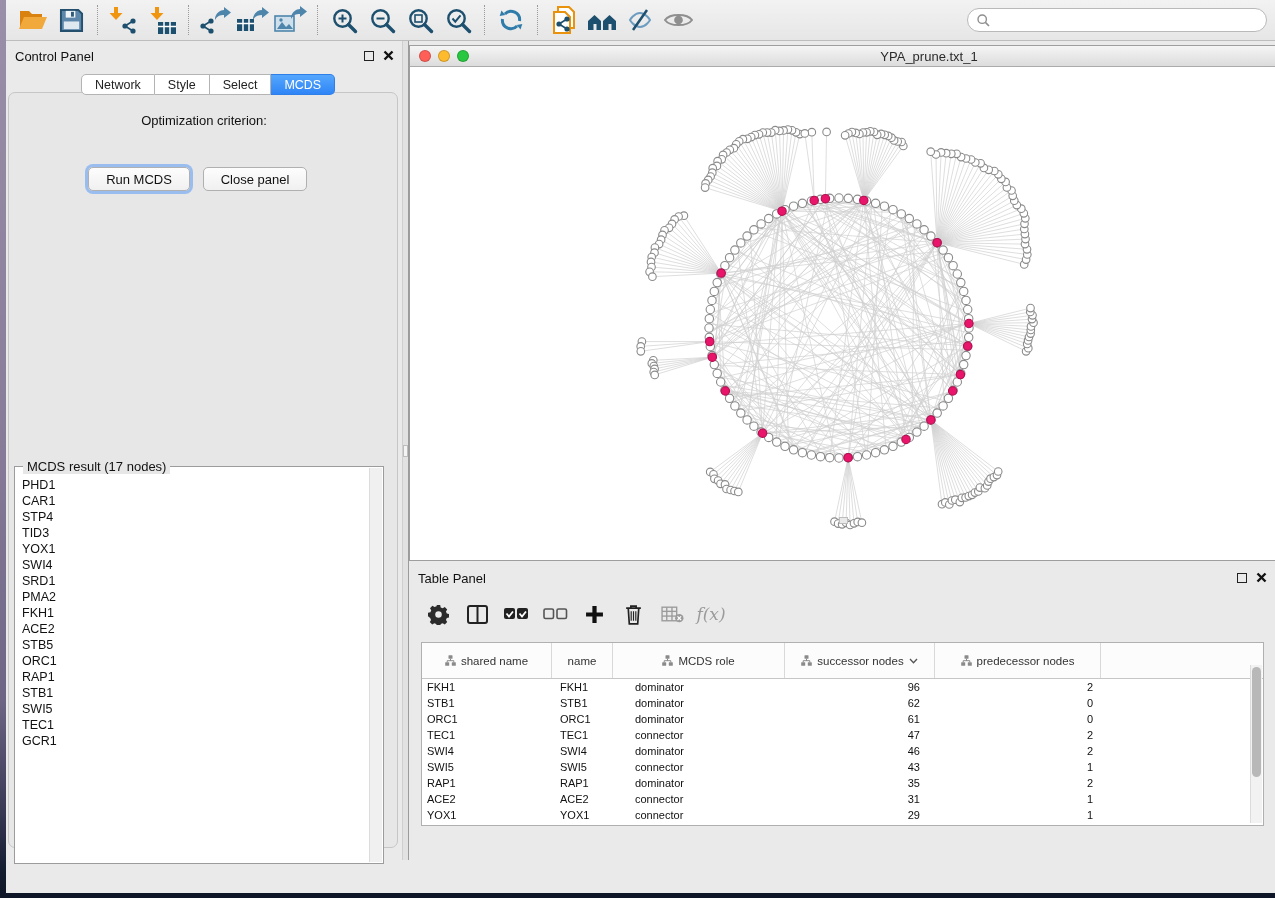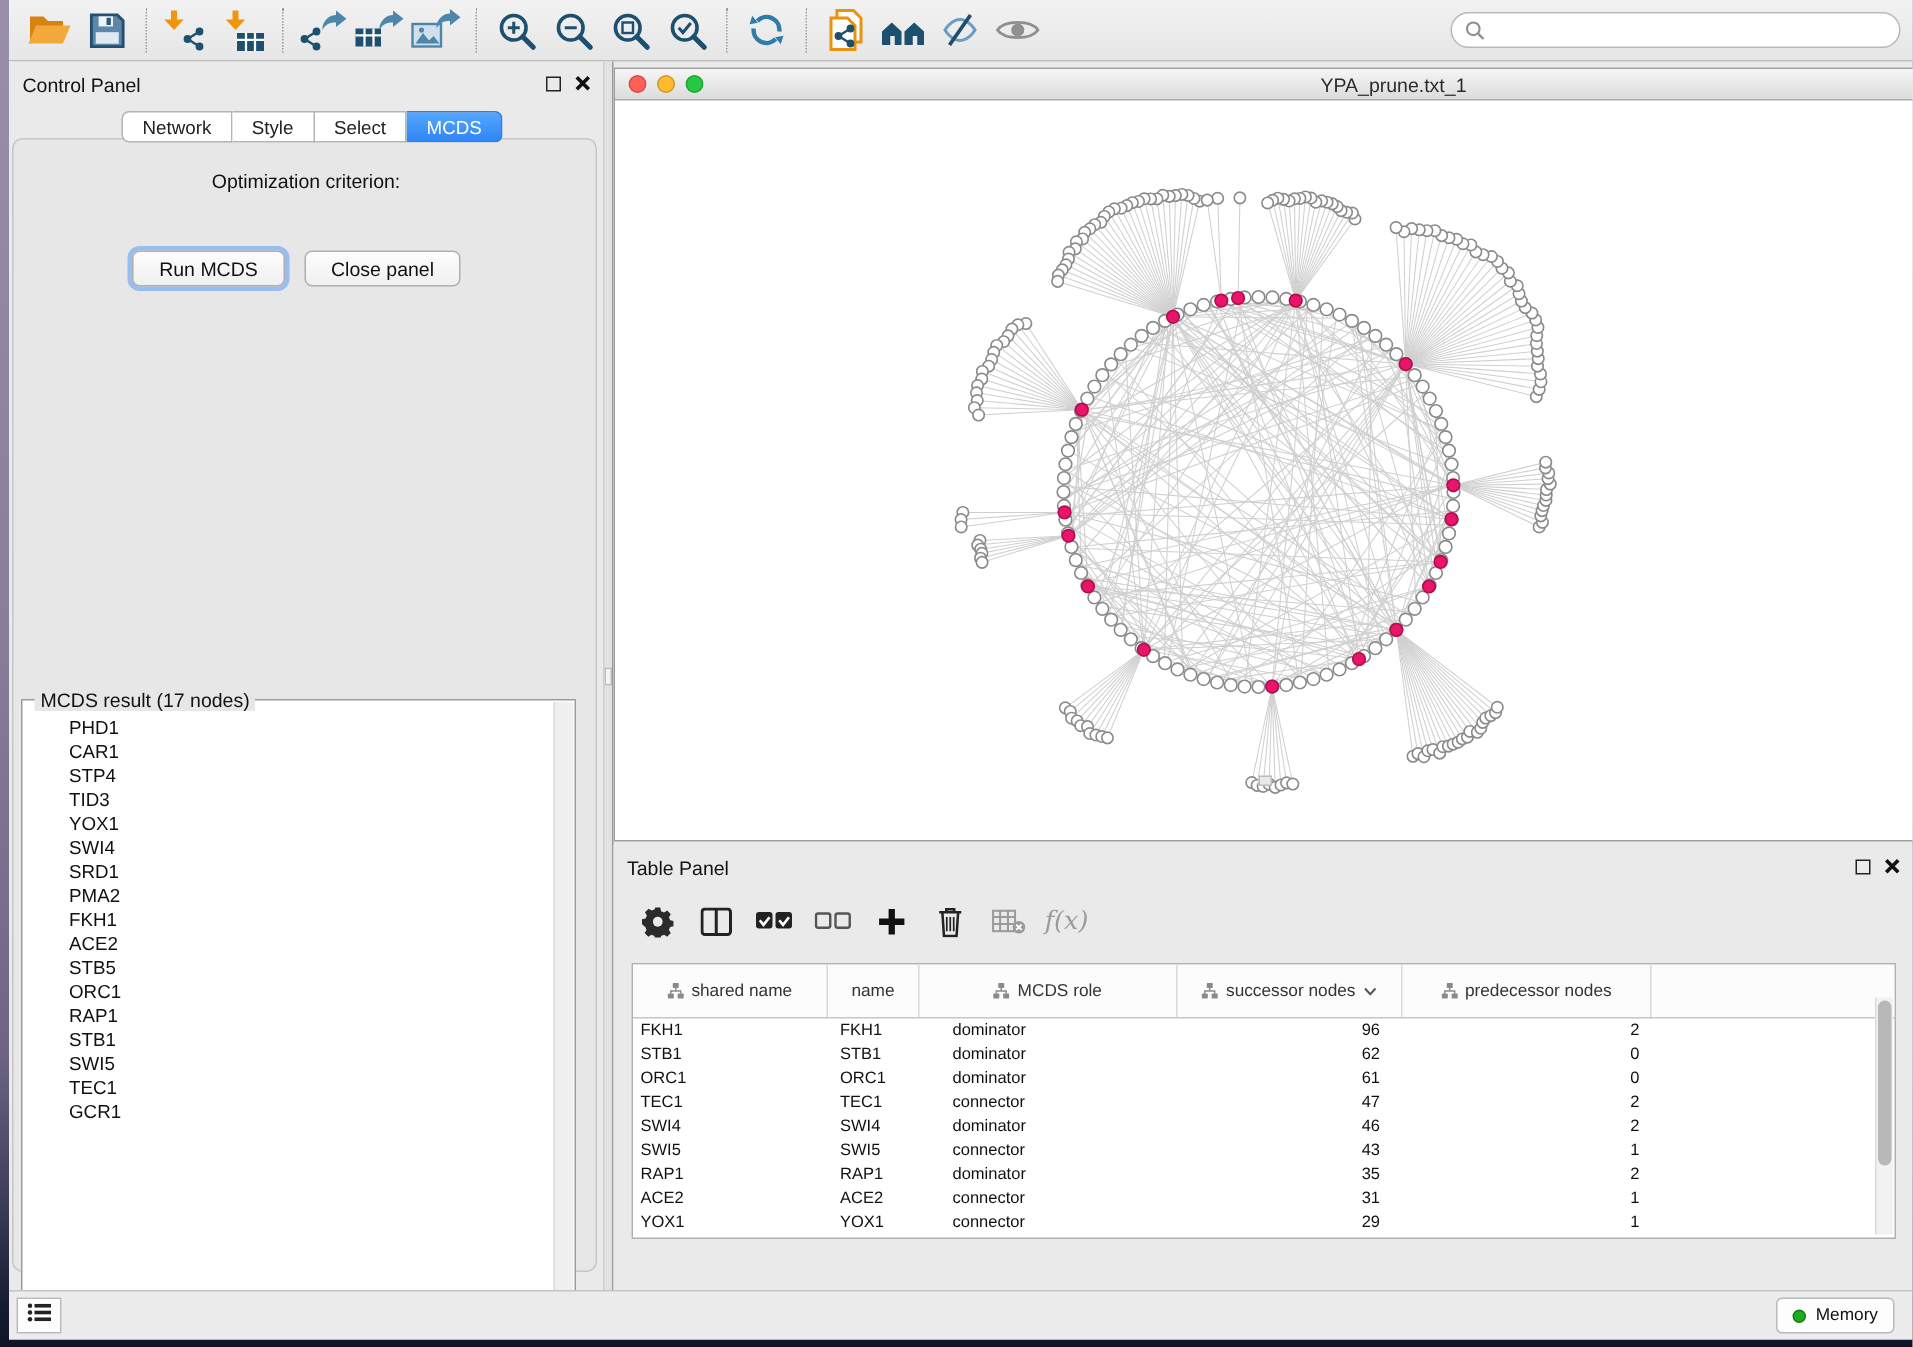--- a/index.html
+++ b/index.html
@@ -42,21 +42,21 @@
     border:1px solid #b6b6b6; border-radius:5px; display:flex; align-items:center; cursor:pointer; }
   .dropdown .dd-text { flex:1; font-size:12.5px; padding-left:9px; color:#111; white-space:nowrap; }
   .stepper { width:20px; height:22px; margin-right:1px; border-radius:4px;
     background:linear-gradient(180deg,#57a8fd,#2d82f5); display:flex; align-items:center; justify-content:center; }
   .btn { position:absolute; height:24px; background:linear-gradient(180deg,#fdfdfd,#f0f0f0);
     border:1px solid #b0b0b0; border-radius:5px; font-size:13px; color:#111;
     display:flex; align-items:center; justify-content:center; cursor:pointer; font-family:"Liberation Sans",sans-serif; }
   .btn-run { left:82px; top:126px; width:102px; box-shadow:0 0 0 3px rgba(90,155,245,.55); }
   .btn-close { left:197px; top:126px; width:104px; }
   .groupbox { position:absolute; left:8px; top:425px; width:370px; height:398px;
-    background:#fff; border:1px solid #9c9c9c;padding-left:24px; }
+    background:#fff; border:1px solid #9c9c9c; }
   .groupbox-title { position:absolute; left:8px; top:-8px; background:#e7e7e7; padding:0 4px;
     font-size:13px; color:#111; }
   .mcds-list { list-style:none; padding:10px 0 0 7px; height:100%; overflow:hidden; }
   .mcds-list li { font-size:12.5px; line-height:16px; color:#111; cursor:default; }
   .list-track { position:absolute; right:1px; top:1px; bottom:1px; width:13px;
     background:#f0f0f0; border-left:1px solid #dcdcdc; }
 
   
   .vsplit { position:absolute; left:396px; top:41px; width:7px; bottom:33px; background:#e2e2e2;
     border-left:1px solid #cfcfcf; border-right:1px solid #9b9b9b; }
@@ -1209,33 +1209,13 @@
               <div class="td num" style="width: 166px; padding-left: 0px; padding-right: 8px;">0</div>
             </div>
           </div>
         <div class="tbl-scroll">
           <div class="tbl-thumb"></div>
         </div>
       </div>
     </div>
   </div>
 
-  <div class="status-bar">
-    <div class="list-btn">
-      <span>
-        <svg width="17" height="14" viewBox="0 0 17 14">
-            <g fill="#222">
-              <circle cx="2" cy="2.5" r="1.5"></circle>
-              <circle cx="2" cy="7" r="1.5"></circle>
-              <circle cx="2" cy="11.5" r="1.5"></circle>
-              <rect x="5" y="1.3" width="11" height="2.4"></rect>
-              <rect x="5" y="5.8" width="11" height="2.4"></rect>
-              <rect x="5" y="10.3" width="11" height="2.4"></rect>
-            </g>
-          </svg>
-      </span>
-    </div>
-    <div class="memory-btn">
-      <span class="mem-dot"></span>
-      <span>Memory</span>
-    </div>
-  </div>
 </div>
 
 </body></html>

